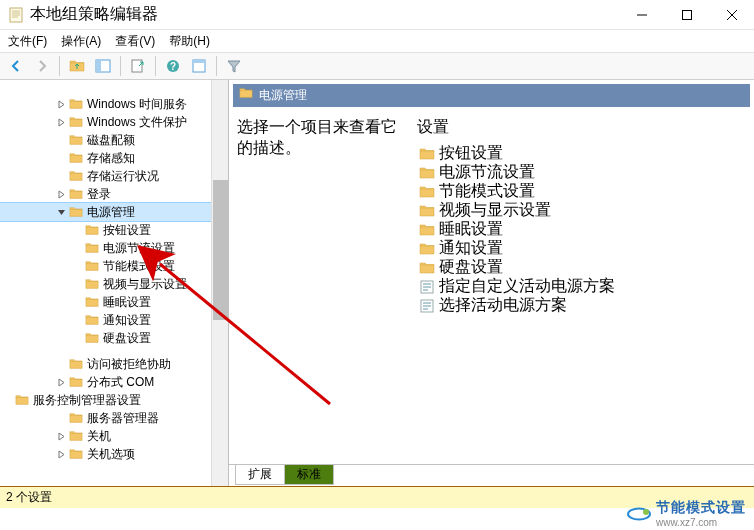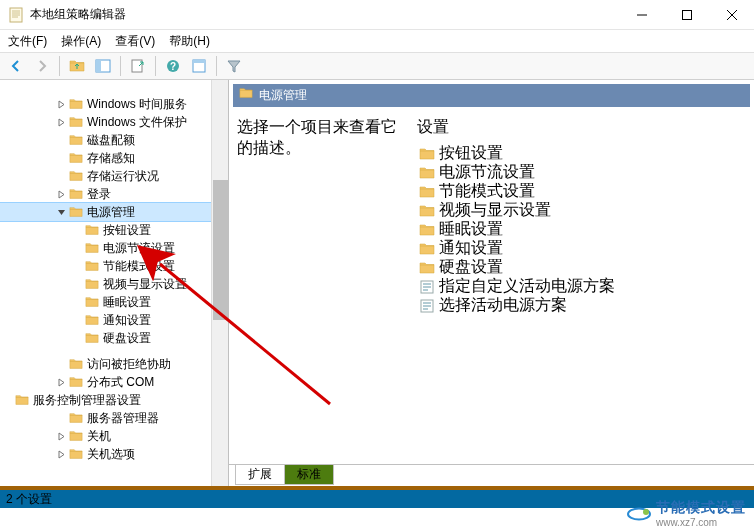--- a/index.html
+++ b/index.html
@@ -1,20 +1,20 @@
 <!DOCTYPE html>
 <html><head>
 <meta charset="utf-8">
 <style>
 * { margin: 0; padding: 0; box-sizing: border-box; font-family: "Microsoft YaHei", "Segoe UI", sans-serif; }
 body { width: 754px; height: 530px; background: #fff; position: relative; overflow: hidden; }
 
 .titlebar { height: 30px; display: flex; align-items: center; padding-left: 8px; border-bottom: 1px solid #e5e5e5; }
 .titlebar .app-icon { width: 16px; height: 16px; margin-right: 6px; }
-.titlebar .title { font-size: 12px; color: #000; flex: 1; }
+.titlebar .title { font-size: 16px; color: #000; flex: 1; }
 .win-ctrls { display: flex; height: 100%; }
 .win-ctrls div { width: 45px; display: flex; align-items: center; justify-content: center; }
 .win-ctrls svg { width: 10px; height: 10px; }
 
 .menubar { height: 22px; display: flex; align-items: center; padding-left: 8px; gap: 14px; font-size: 12px; }
 .menubar span { cursor: default; }
 
 .toolbar { height: 28px; border-top: 1px solid #e0e0e0; border-bottom: 1px solid #d0d0d0; display: flex; align-items: center; padding-left: 4px; gap: 2px; background: #f8f8f8; }
 .toolbar .tbtn { width: 24px; height: 22px; display: flex; align-items: center; justify-content: center; border: 1px solid transparent; }
 .toolbar .sep { width: 1px; height: 20px; background: #ccc; margin: 0 3px; }
@@ -35,21 +35,21 @@
 .dp-header .hfld { position: absolute; left: 5px; top: 2px; width: 16px; height: 14px; }
 .dp-body { flex: 1; display: flex; padding: 10px 8px 4px 8px; gap: 10px; font-size: 16px; }
 .dp-left { width: 170px; }
 .dp-right { flex: 1; }
 .dp-right .col-head { margin-bottom: 6px; }
 .item-row { display: flex; align-items: center; height: 19px; gap: 4px; padding-left: 2px; }
 
 .tabs-bottom { height: 22px; border-top: 1px solid #c0c0c0; display: flex; align-items: flex-start; padding-left: 6px; font-size: 12px; }
 .tabs-bottom .tab { padding: 1px 12px; border: 1px solid #c0c0c0; border-top: none; background: #fff; margin-right: -1px; }
 
-.statusbar { height: 22px; border-top: 4px solid #a16207; font-size: 12px; display: flex; align-items: center; padding-left: 6px; background: #0369a1; }
+.statusbar { height: 22px; border-top: 1px solid #a16207; font-size: 12px; display: flex; align-items: center; padding-left: 6px; background: #fef9c3; }
 
 .watermark { position: absolute; right: 8px; bottom: 2px; font-size: 11px; color: #56a; display: flex; align-items: center; gap: 4px; }
 .watermark .blurb { color: #2a6db5; font-size: 14px; font-weight: bold; letter-spacing: 1px;}
 
 
 .folder-svg { fill: #f3c668; stroke: #d1a43b; stroke-width: 0.5; }
 
 .arrow-annot { position: absolute; left: 130px; top: 244px; pointer-events: none; z-index: 50; }
 </style>
 </head>

